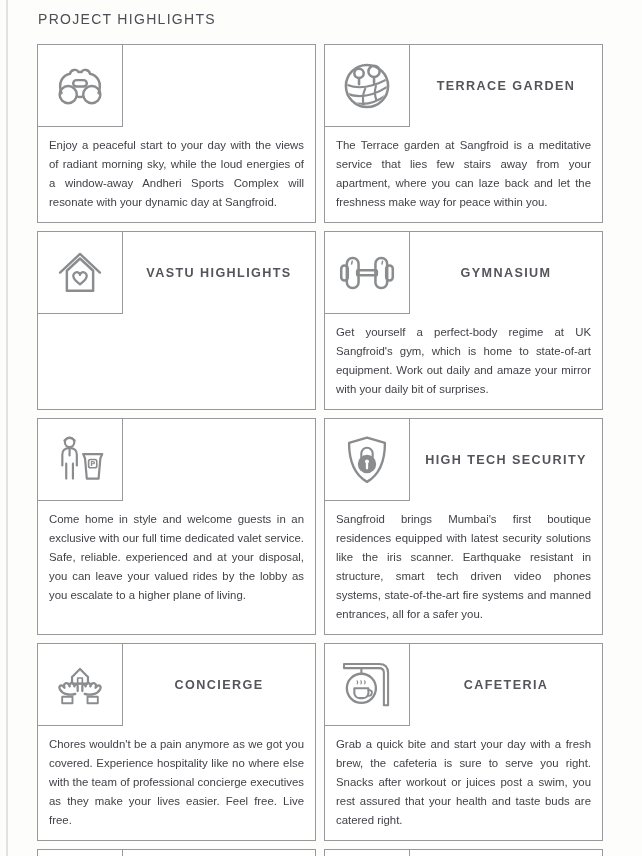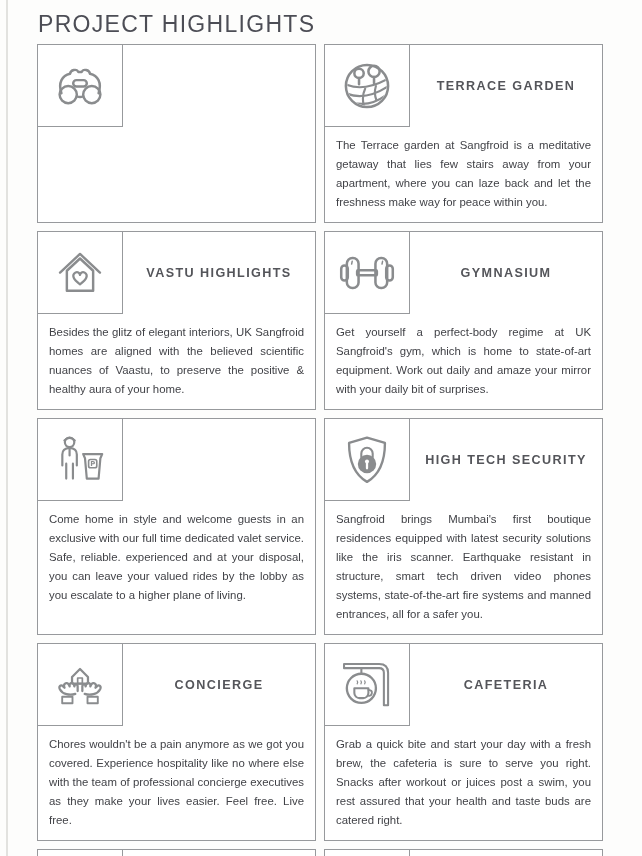--- a/index.html
+++ b/index.html
@@ -13,21 +13,21 @@
   html,body{margin:0;padding:0;}
   body{
     width:642px;height:856px;background:#ffffff;
     font-family:"Liberation Sans","DejaVu Sans",sans-serif;
     -webkit-font-smoothing:antialiased;
   }
   .page{position:relative;width:642px;height:856px;background:var(--page-bg);overflow:hidden;}
   .page-edge{position:absolute;left:6px;top:0;width:2px;height:856px;background:#e2e2df;}
   .page-title{
     position:absolute;left:38px;top:11px;margin:0;
-    font-size:23px;font-weight:400;letter-spacing:1.3px;color:var(--title-color);
+    font-size:14px;font-weight:400;letter-spacing:1.3px;color:var(--title-color);
   }
   .grid{
     position:absolute;left:37px;top:44px;width:566px;
     display:grid;grid-template-columns:1fr 1fr;gap:8px;
   }
   .card{
     display:grid;grid-template-columns:85px 1fr;grid-template-rows:82px auto;
     border:1px solid var(--card-border);background:#ffffff;min-height:151px;
     box-sizing:border-box;
   }
@@ -57,20 +57,21 @@
   <article class="card">
     <div class="icon-box">
           <svg viewBox="0 0 64 64" width="58" height="58" fill="none" stroke="currentColor" stroke-width="2.7" stroke-linecap="round" stroke-linejoin="round">
     <path d="M11.5 40 C7.5 28 12.5 20.5 21 18.5 C21.6 14 28.5 12.6 30.2 16.6 L33.8 16.6 C35.5 12.6 42.4 14 43 18.5 C51.5 20.5 56.5 28 52.5 40"></path>
     <circle cx="19" cy="41.5" r="9.5"></circle>
     <circle cx="45" cy="41.5" r="9.5"></circle>
     <rect x="24.5" y="25.5" width="15" height="7" rx="3.5"></rect>
     <path d="M28.5 43.5 Q32 45 35.5 43.5"></path>
   </svg>
         </div>
+    <div class="card-body">Enjoy a peaceful start to your day with the views of radiant morning sky, while the loud energies of a window-away Andheri Sports Complex will resonate with your dynamic day at Sangfroid.</div>
   </article>
 
   <article class="card">
     <div class="icon-box">
           <svg viewBox="0 0 64 64" width="60" height="60" fill="none" stroke="currentColor" stroke-width="2.7" stroke-linecap="round" stroke-linejoin="round">
     <clipPath id="tg-clip">
               <circle cx="32" cy="32" r="21"></circle>
             </clipPath>
     <circle cx="32" cy="32" r="22.5"></circle>
     <circle cx="23.5" cy="18.5" r="5"></circle>
@@ -79,33 +80,32 @@
     <g clip-path="url(#tg-clip)" stroke-width="2.3">
       <path d="M9 30 C22 36 36 34 53 25"></path>
       <path d="M10 40 C25 46 40 42 55 32"></path>
       <path d="M15 49 C28 53.5 41 50 52 42"></path>
       <path d="M30 35 C27.5 40 27 46 28.5 53"></path>
       <path d="M41.5 32 C40 37 40 42 42 47"></path>
     </g>
   </svg>
         </div>
     <div class="card-title">TERRACE GARDEN</div>
-    <div class="card-body">The Terrace garden at Sangfroid is a meditative getaway that lies few stairs away from your apartment, where you can laze back and let the freshness make way for peace within you.</div>
+    <div class="card-body">The Terrace garden at Sangfroid is a meditative service that lies few stairs away from your apartment, where you can laze back and let the freshness make way for peace within you.</div>
   </article>
 
   <article class="card">
     <div class="icon-box">
           <svg viewBox="0 0 64 64" width="58" height="58" fill="none" stroke="currentColor" stroke-width="2.7" stroke-linecap="round" stroke-linejoin="round">
     <path d="M10 31.5 L32 11 L54 31.5"></path>
     <path d="M17.5 29.5 L32 16 L46.5 29.5 L46.5 51.5 L17.5 51.5 Z"></path>
     <path d="M32 44.5 C24.5 39 22.5 34.3 26.8 31.6 C29.3 30.1 31.6 31.7 32 34.2 C32.4 31.7 34.7 30.1 37.2 31.6 C41.5 34.3 39.5 39 32 44.5 Z" stroke-width="2.4"></path>
   </svg>
         </div>
     <div class="card-title">VASTU HIGHLIGHTS</div>
-    <div class="card-body">Besides the glitz of elegant interiors, UK Sangfroid homes are aligned with the believed scientific nuances of Vaastu, to preserve the positive &amp; healthy aura of your home.</div>
   </article>
 
   <article class="card">
     <div class="icon-box">
           <svg viewBox="0 0 64 64" width="60" height="60" fill="none" stroke="currentColor" stroke-width="2.7" stroke-linecap="round" stroke-linejoin="round">
     <rect x="21.5" y="29" width="21" height="5.5" rx="1"></rect>
     <rect x="10.5" y="16" width="12.5" height="32" rx="6"></rect>
     <rect x="4.5" y="24" width="7" height="16" rx="3.5"></rect>
     <rect x="41" y="16" width="12.5" height="32" rx="6"></rect>
     <rect x="52.5" y="24" width="7" height="16" rx="3.5"></rect>

